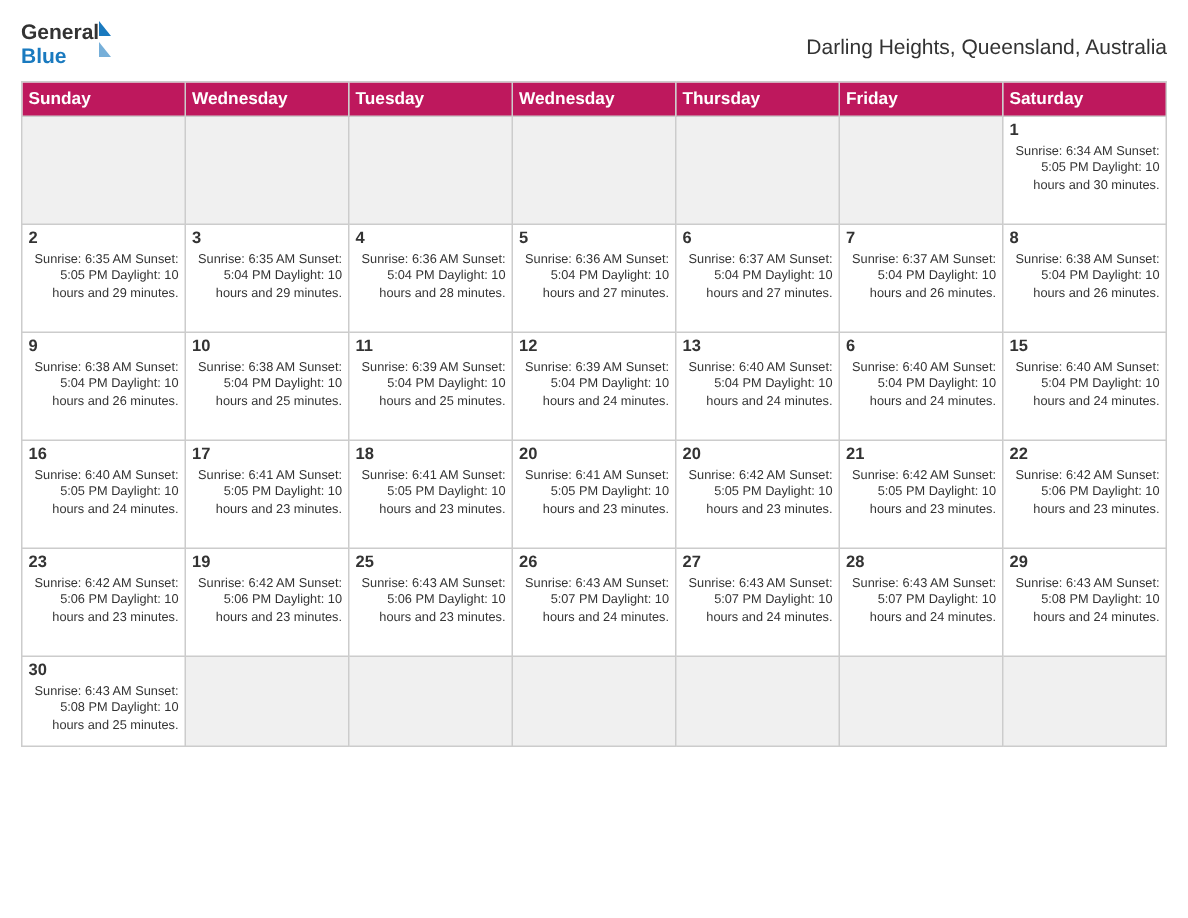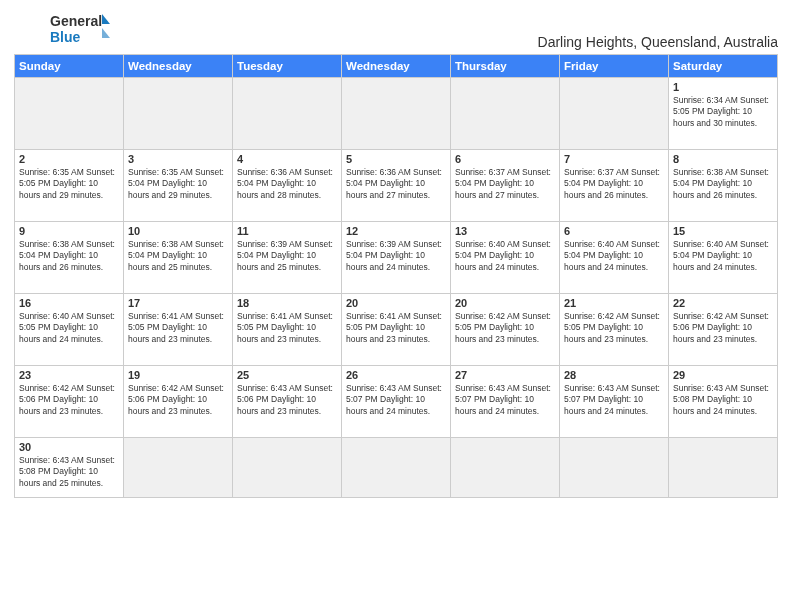--- a/index.html
+++ b/index.html
@@ -12,23 +12,22 @@
     }
     .page {
       width: 792px;
       height: 612px;
       background: #fff;
       padding: 10px 14px 10px 14px;
     }
     .header {
       display: flex;
       justify-content: space-between;
-      align-items: flex-end;
+      align-items: center;
       margin-bottom: 4px;
-      margin-left: 36px;
     }
     .logo {
       display: flex;
       align-items: center;
       gap: 4px;
     }
     .title-block {
       text-align: right;
     }
     .cal-title {
@@ -41,21 +40,21 @@
       font-size: 14px;
       color: #333;
       margin-top: 2px;
     }
     .calendar {
       width: 100%;
       border-collapse: collapse;
       table-layout: fixed;
     }
     .calendar th {
-      background: #3b82f6;
+      background: #be185d;
       color: #fff;
       font-size: 11.5px;
       font-weight: bold;
       padding: 5px 4px;
       border: 1px solid #ccc;
       text-align: left;
     }
     .calendar td {
       border: 1px solid #ccc;
       vertical-align: top;
@@ -75,20 +74,21 @@
       font-size: 11px;
       font-weight: bold;
       color: #333;
       display: block;
       margin-bottom: 2px;
     }
     .day-info {
       font-size: 8.5px;
       color: #333;
       line-height: 1.35;
+      text-align: right;
     }
   </style>
 </head>
 <body>
 
 <div class="page">
   <div class="header">
     <div class="logo">
   <svg width="60" height="40" viewBox="0 0 60 40">
     <text x="0" y="16" font-size="14" font-weight="bold" fill="#333" font-family="Arial,sans-serif">General</text>

